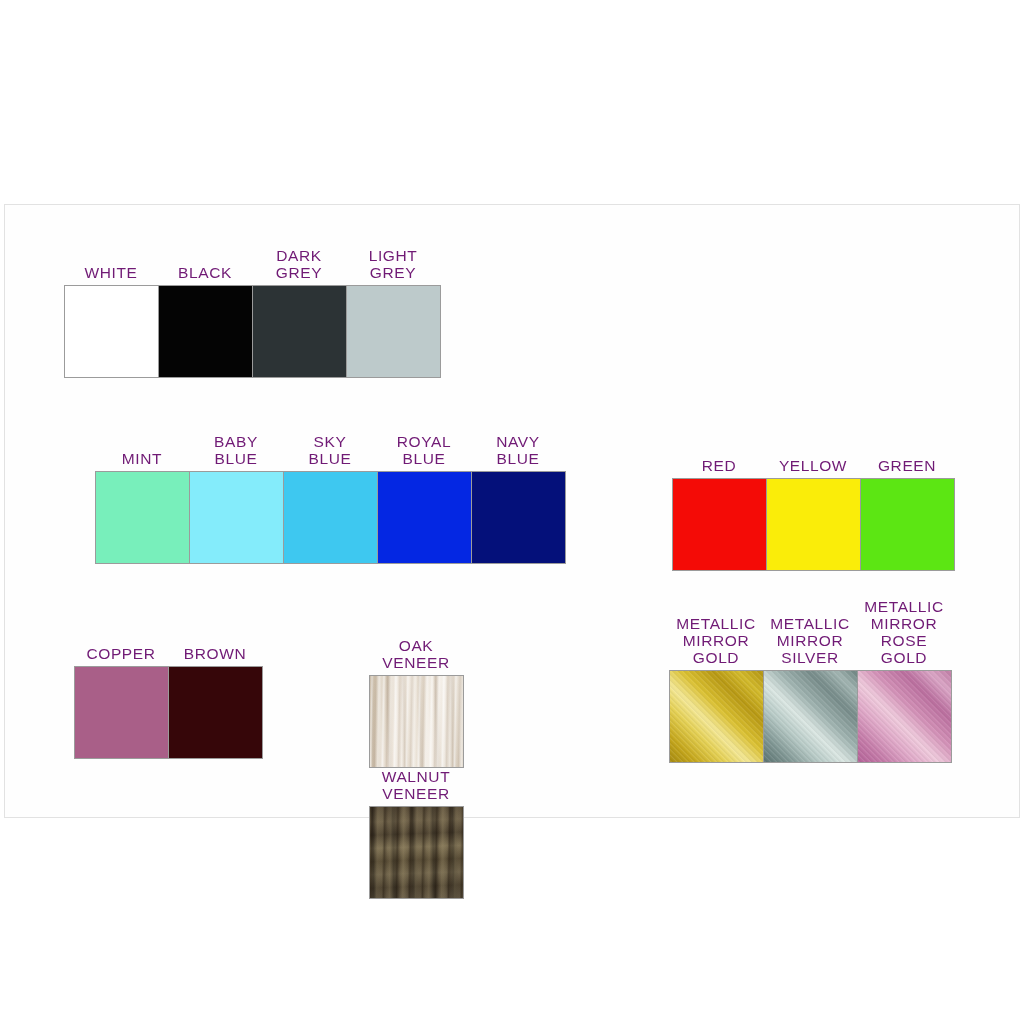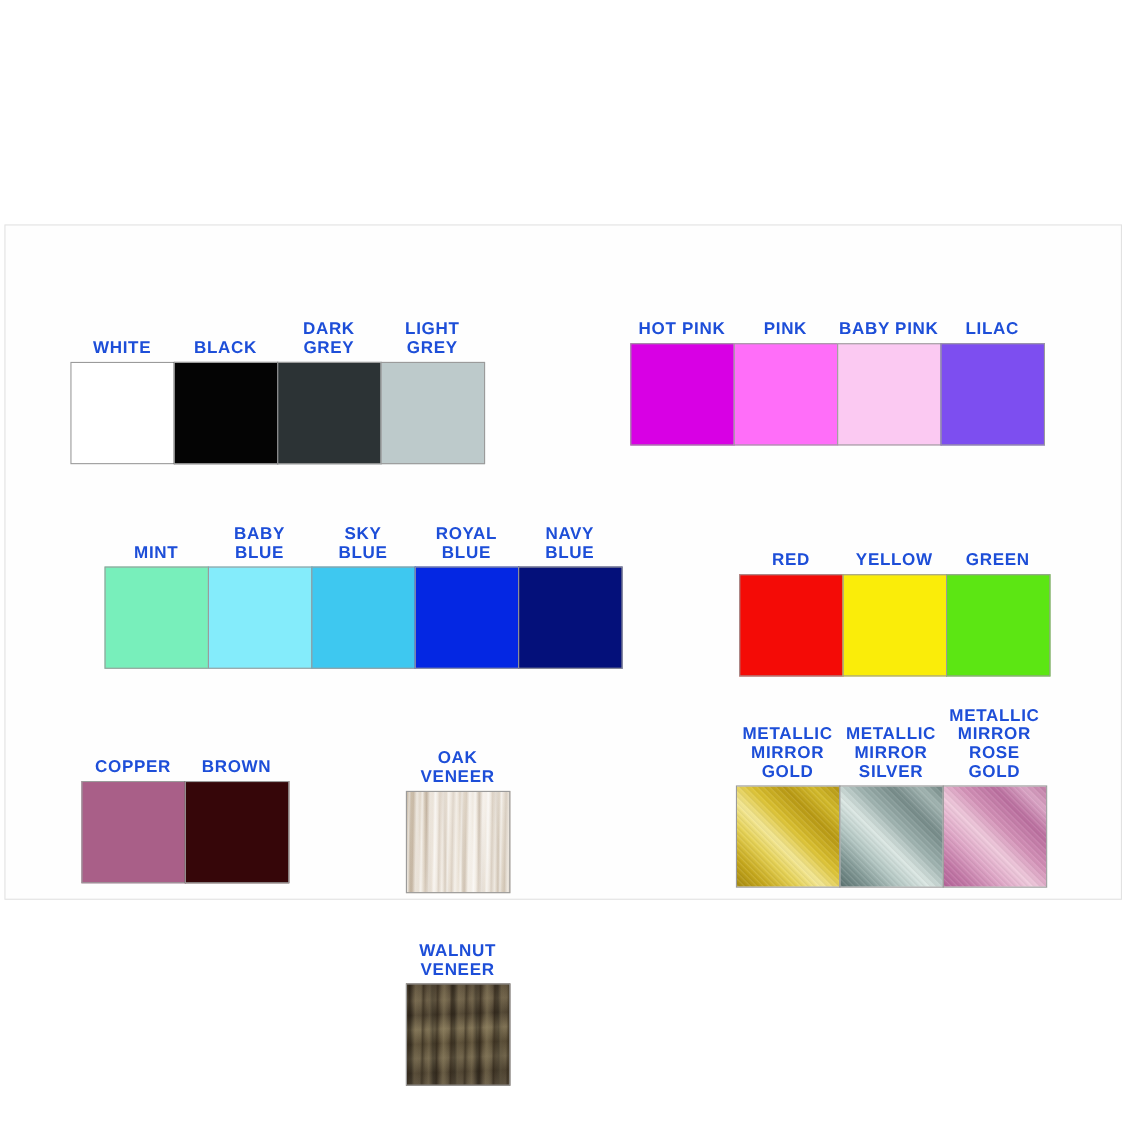--- a/index.html
+++ b/index.html
@@ -35,27 +35,26 @@
   .swatch-cell {
     display: flex;
     flex-direction: column;
     align-items: center;
     justify-content: flex-end;
   }
   .swatch-label {
     font-size: 15.5px;
     line-height: 17px;
     letter-spacing: 0.6px;
-    color: #1d4ed8;
+    color: #701a75;
     text-align: center;
     white-space: pre-line;
     font-family: "Liberation Sans", sans-serif;
-    font-weight: 700;
+    font-weight: 400;
     padding-bottom: 4px;
-    margin-top: 44px;
     -webkit-font-smoothing: antialiased;
   }
   .swatch-chip {
     width: 95px;
     height: 93px;
     box-sizing: border-box;
     border: 1px solid #9b9b9b;
     margin-right: -1px;
     position: relative;
     overflow: hidden;
@@ -158,38 +157,20 @@
 GREY</div>
       <div class="swatch-chip" style="background:#2c3335;"></div>
     </div>
     <div class="swatch-cell">
       <div class="swatch-label">LIGHT
 GREY</div>
       <div class="swatch-chip" style="background:#bdcacb;"></div>
     </div>
   </div>
 
-  <div class="group" style="left:568px; top:42px;">
-    <div class="swatch-cell">
-      <div class="swatch-label">HOT PINK</div>
-      <div class="swatch-chip" style="background:#d800e4;"></div>
-    </div>
-    <div class="swatch-cell">
-      <div class="swatch-label">PINK</div>
-      <div class="swatch-chip" style="background:#ff6ef9;"></div>
-    </div>
-    <div class="swatch-cell">
-      <div class="swatch-label">BABY PINK</div>
-      <div class="swatch-chip" style="background:#fbc9f2;"></div>
-    </div>
-    <div class="swatch-cell">
-      <div class="swatch-label">LILAC</div>
-      <div class="swatch-chip" style="background:#7d4ef0;"></div>
-    </div>
-  </div>
 
   <div class="group" style="left:90px; top:228px;">
     <div class="swatch-cell">
       <div class="swatch-label">MINT</div>
       <div class="swatch-chip" style="background:#78efbb;"></div>
     </div>
     <div class="swatch-cell">
       <div class="swatch-label">BABY
 BLUE</div>
       <div class="swatch-chip" style="background:#84ecfb;"></div>

